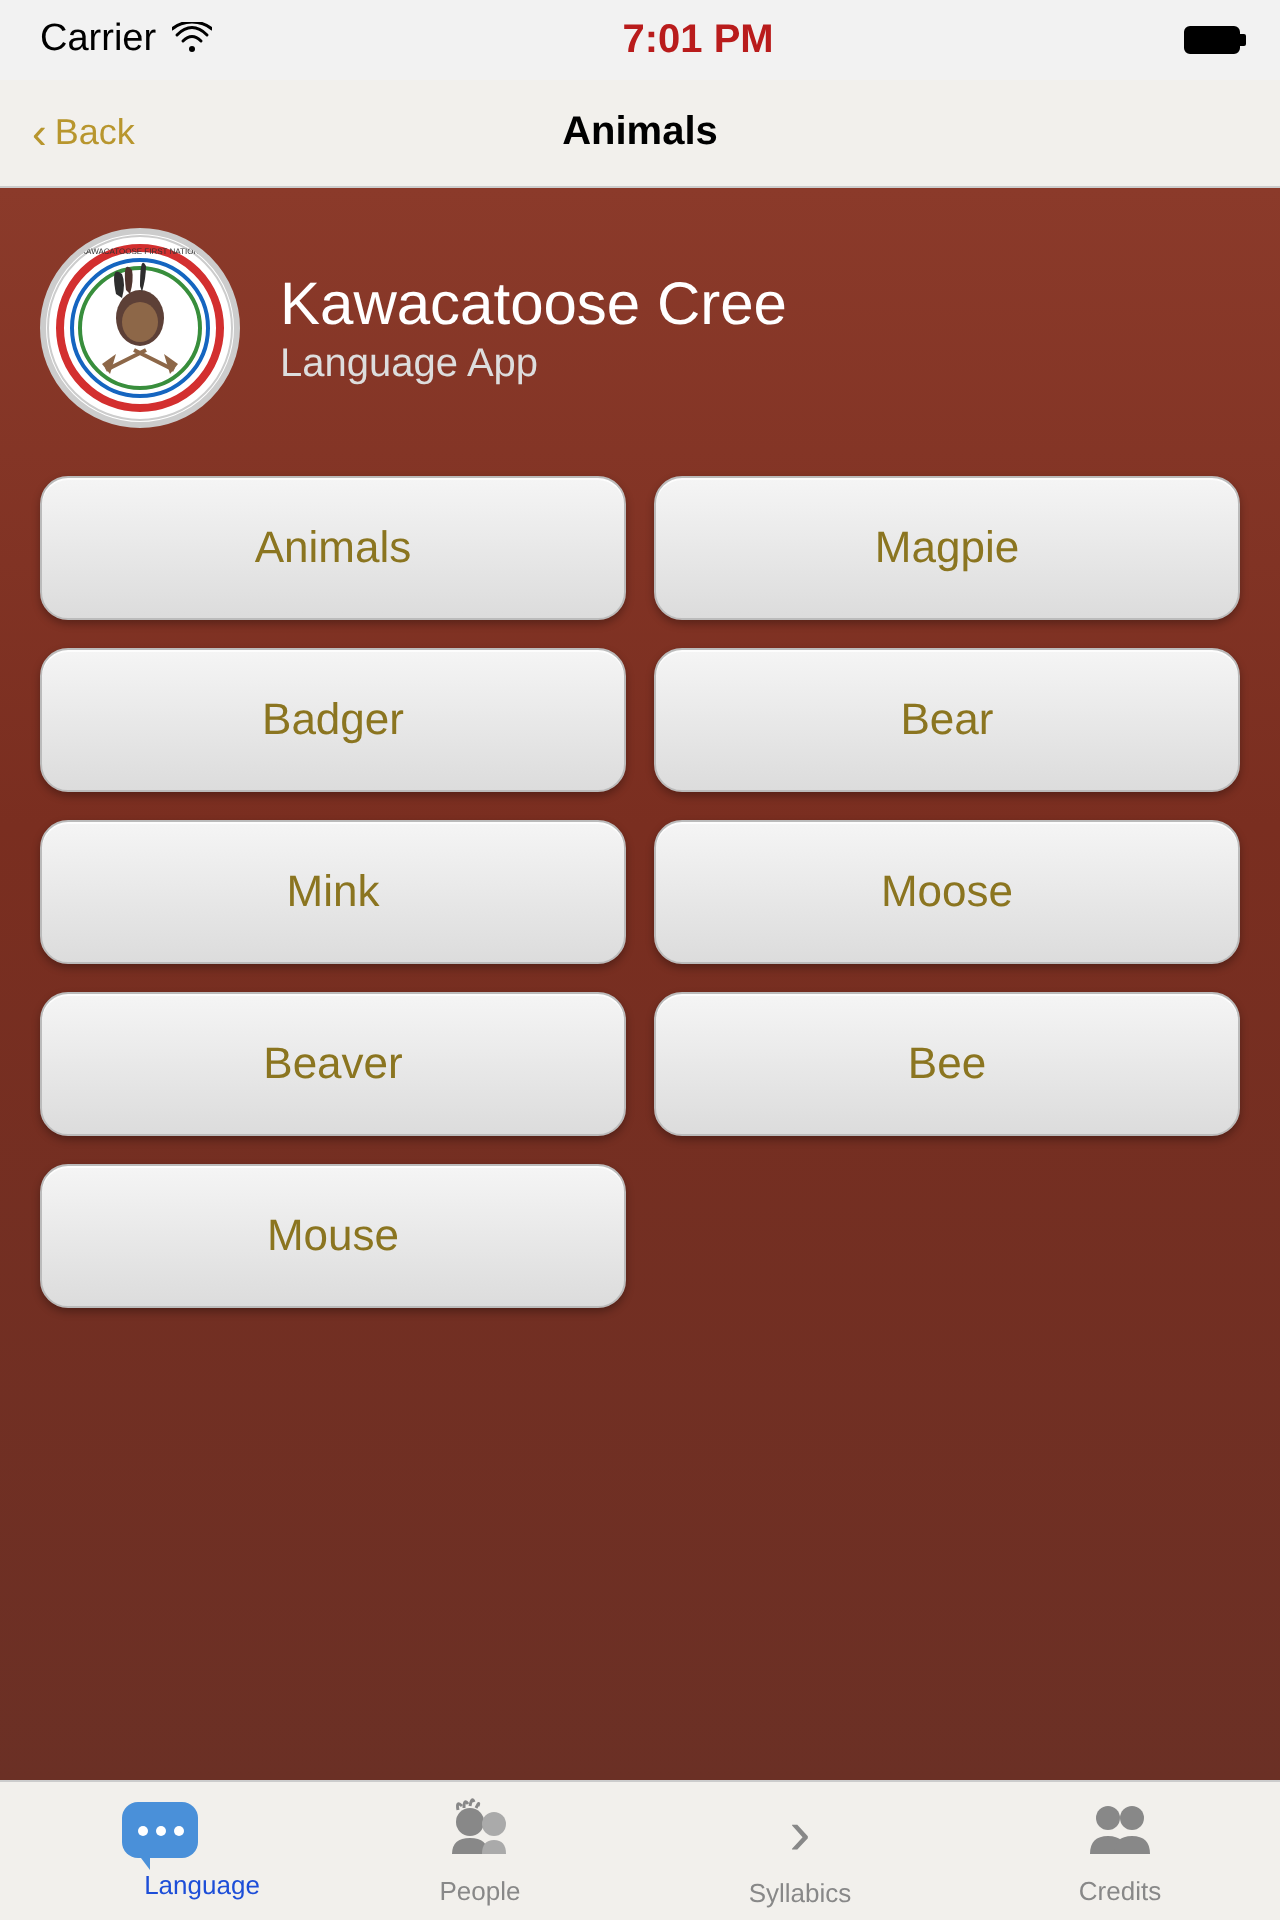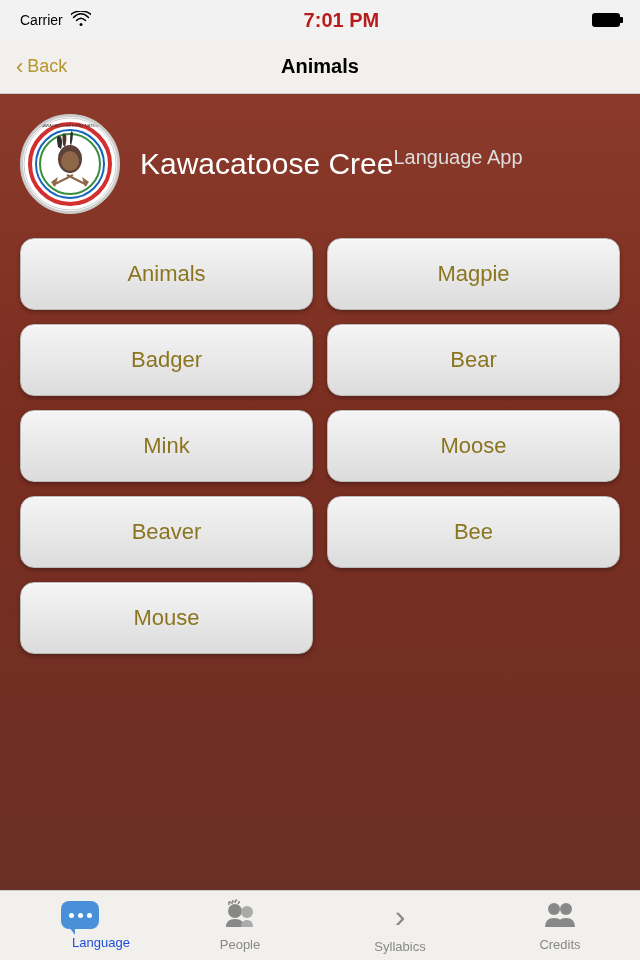--- a/index.html
+++ b/index.html
@@ -17,21 +17,21 @@
       height: 40px;
       background: #f2f2f2;
       display: flex;
       align-items: center;
       justify-content: space-between;
       padding: 0 20px;
       font-size: 16px;
       font-weight: 500;
     }
     .status-left { display: flex; align-items: center; gap: 8px; }
-    .status-carrier { font-size: 14px; font-weight: 500; color: #000; }
+    .status-carrier { font-size: 19px; font-weight: 500; color: #000; }
     .wifi-icon { font-size: 14px; color: #000; }
     .status-center { font-size: 20px; font-weight: 600; color: #b91c1c; }
     .status-right { display: flex; align-items: center; gap: 6px; }
     .battery-icon {
       width: 28px; height: 14px;
       border: 2px solid #000;
       border-radius: 3px;
       position: relative;
       background: #000;
     }
@@ -99,21 +99,21 @@
       border-radius: 50%;
       background: #fff;
       border: 3px solid #ccc;
       display: flex;
       align-items: center;
       justify-content: center;
       flex-shrink: 0;
       overflow: hidden;
     }
     
-    #app-title-block { display: flex; }
+    #app-title-block { display: flex; flex-direction: column; }
     #app-name {
       font-size: 30px;
       font-weight: 400;
       color: #fff;
       line-height: 1.2;
     }
     #app-subtitle {
       font-size: 20px;
       color: #ddd;
       font-weight: 300;

